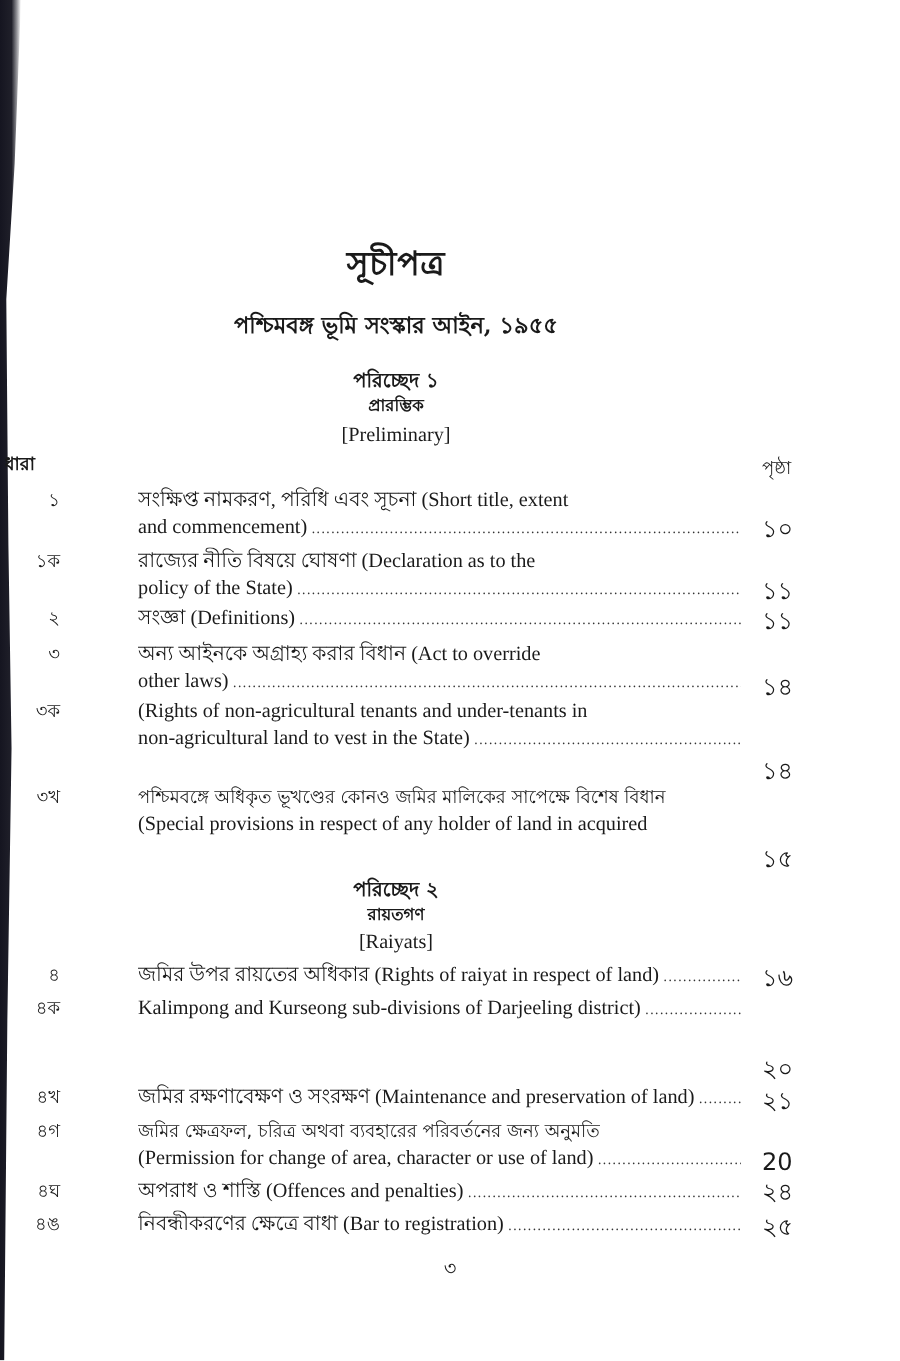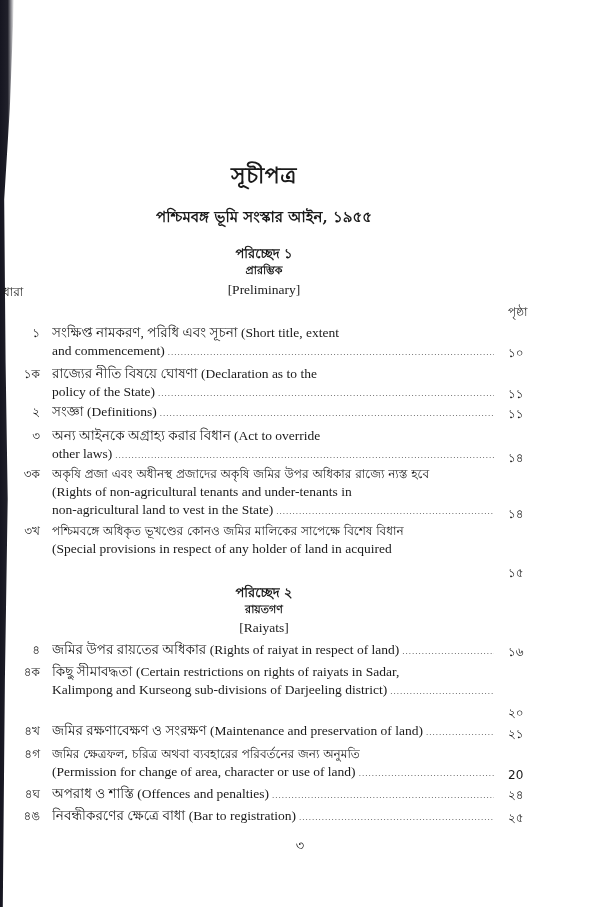--- a/index.html
+++ b/index.html
@@ -19,50 +19,50 @@
   .subtitle { top: 205px; font-size: 15px; font-weight: bold; }
   .ch-label { font-size: 13px; font-weight: bold; }
   .ch-name { font-size: 11px; font-weight: bold; }
   .ch-en { font-size: 13.5px; font-family: "Liberation Serif", serif; }
   .col-head { position: absolute; font-size: 12px; }
   .entry { position: absolute; left: 0; width: 600px; font-size: 13.5px; line-height: 18px; }
   .entry .num {
     position: absolute; left: 10px; width: 30px; text-align: right; font-size: 12px;
   }
   .entry .body { position: absolute; left: 52px; width: 442px; }
-  .entry .line { display: block; white-space: nowrap; overflow: hidden; font-family: "Liberation Serif", serif; }
+  .entry .line { display: block; white-space: nowrap; overflow: hidden; font-family: "Liberation Serif", serif; margin-left: 40px; }
   .entry .line.bn { font-family: "DejaVu Sans", sans-serif; font-size: 12px; }
   .leader { display: flex; align-items: baseline; }
   .leader .txt { white-space: nowrap; flex: 0 0 auto; }
   .leader .dots {
     flex: 1 1 auto; overflow: hidden; white-space: nowrap; margin-left: 3px;
     letter-spacing: 1px; font-size: 9px; color: #333;
   }
   .leader .dots::after {
     content: "....................................................................................................................................................................................................";
   }
   .entry .page {
-    position: absolute; left: 508px; width: 30px; text-align: left; font-size: 12px;
+    position: absolute; left: 508px; width: 30px; text-align: left; font-size: 16px;
     font-family: "DejaVu Sans", sans-serif;
   }
   .folio { position: absolute; top: 836px; left: 0; width: 600px; text-align: center; font-size: 13px; font-family: "DejaVu Sans", sans-serif; }
 </style>
 </head>
 <body>
 
 <div class="binding"></div>
 
 <div class="center title">সূচীপত্র</div>
 <div class="center subtitle">পশ্চিমবঙ্গ ভূমি সংস্কার আইন, ১৯৫৫</div>
 
 <div class="center ch-label" style="top:244px">পরিচ্ছেদ ১</div>
 <div class="center ch-name" style="top:262px">প্রারম্ভিক</div>
 <div class="center ch-en" style="top:282px">[Preliminary]</div>
 
-<div class="col-head" style="left:3px; top:283px; font-family:'DejaVu Sans',sans-serif;">ধারা</div>
+<div class="col-head" style="left:3px; top:300px; font-family:'DejaVu Sans',sans-serif;font-weight:bold;">ধারা</div>
 <div class="col-head" style="left:508px; top:303px; font-family:'DejaVu Sans',sans-serif;">পৃষ্ঠা</div>
 
 <div class="entry" style="top:324px">
   <span class="num">১</span>
   <div class="body">
     <span class="line">সংক্ষিপ্ত নামকরণ, পরিধি এবং সূচনা (Short title, extent</span>
     <span class="line leader"><span class="txt">and commencement)</span><span class="dots"></span></span>
   </div>
   <span class="page" style="top:20px">১০</span>
 </div>
@@ -89,21 +89,20 @@
   <div class="body">
     <span class="line">অন্য আইনকে অগ্রাহ্য করার বিধান (Act to override</span>
     <span class="line leader"><span class="txt">other laws)</span><span class="dots"></span></span>
   </div>
   <span class="page" style="top:22px">১৪</span>
 </div>
 
 <div class="entry" style="top:465px">
   <span class="num">৩ক</span>
   <div class="body">
-    <span class="line bn">অকৃষি প্রজা এবং অধীনস্থ প্রজাদের অকৃষি জমির উপর অধিকার রাজ্যে ন্যস্ত হবে</span>
     <span class="line">(Rights of non-agricultural tenants  and under-tenants in</span>
     <span class="line leader"><span class="txt">non-agricultural land to vest in the  State)</span><span class="dots"></span></span>
   </div>
   <span class="page" style="top:40px">১৪</span>
 </div>
 
 <div class="entry" style="top:522px">
   <span class="num">৩খ</span>
   <div class="body">
     <span class="line bn">পশ্চিমবঙ্গে অধিকৃত ভূখণ্ডের কোনও জমির মালিকের সাপেক্ষে বিশেষ বিধান</span>
@@ -120,21 +119,20 @@
   <span class="num">৪</span>
   <div class="body">
     <span class="line leader"><span class="txt">জমির উপর রায়তের অধিকার (Rights of raiyat in respect of land)</span><span class="dots"></span></span>
   </div>
   <span class="page" style="top:2px">১৬</span>
 </div>
 
 <div class="entry" style="top:663px">
   <span class="num">৪ক</span>
   <div class="body">
-    <span class="line">কিছু সীমাবদ্ধতা (Certain restrictions on rights of raiyats in Sadar,</span>
     <span class="line leader"><span class="txt">Kalimpong and Kurseong sub-divisions of Darjeeling district)</span><span class="dots"></span></span>
   </div>
   <span class="page" style="top:41px">২০</span>
 </div>
 
 <div class="entry" style="top:722px">
   <span class="num">৪খ</span>
   <div class="body">
     <span class="line leader"><span class="txt">জমির রক্ষণাবেক্ষণ ও সংরক্ষণ (Maintenance and preservation of land)</span><span class="dots"></span></span>
   </div>

